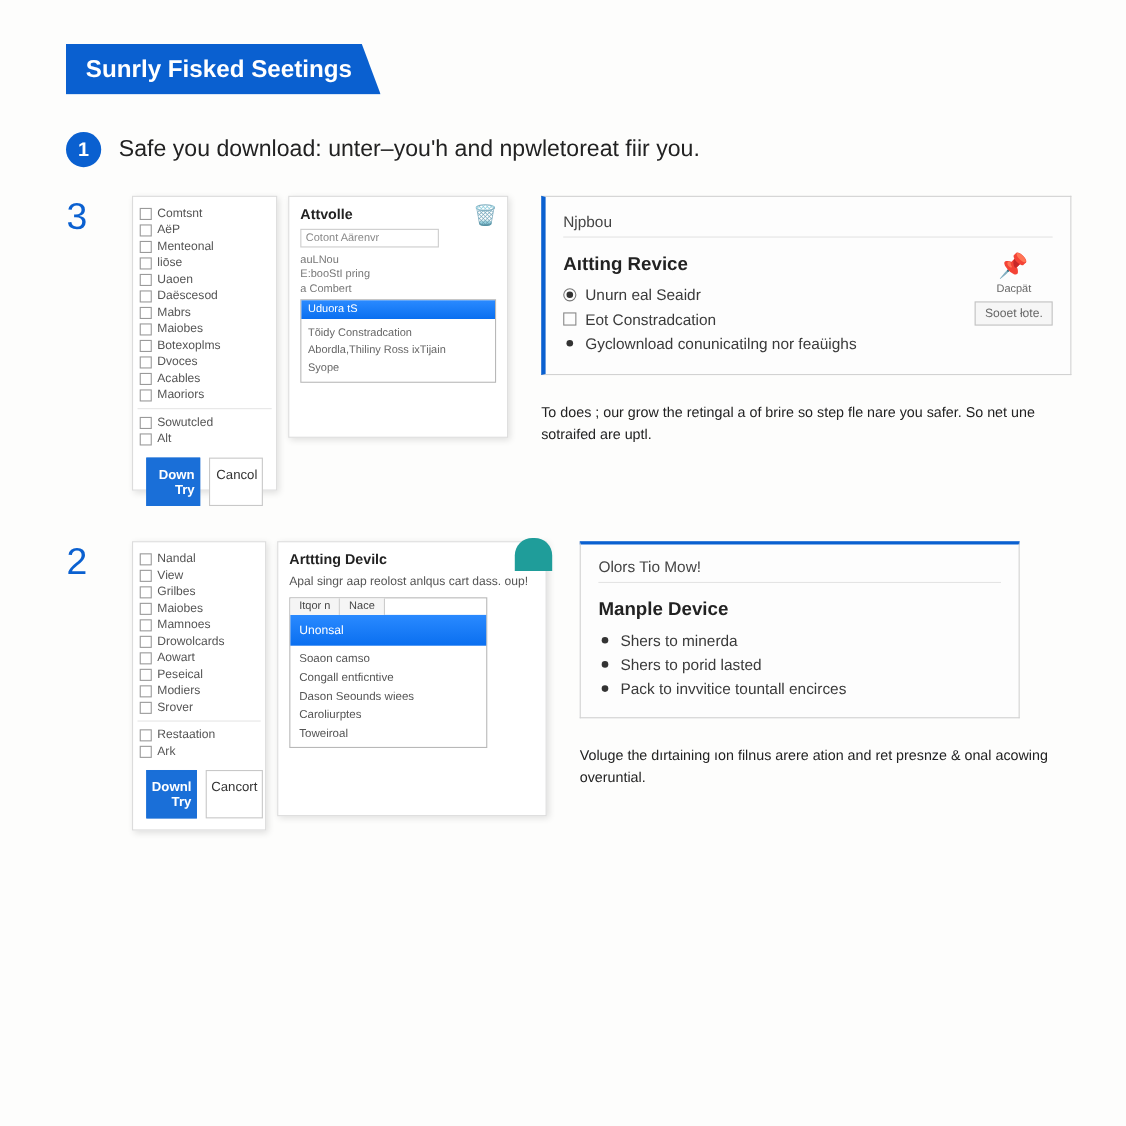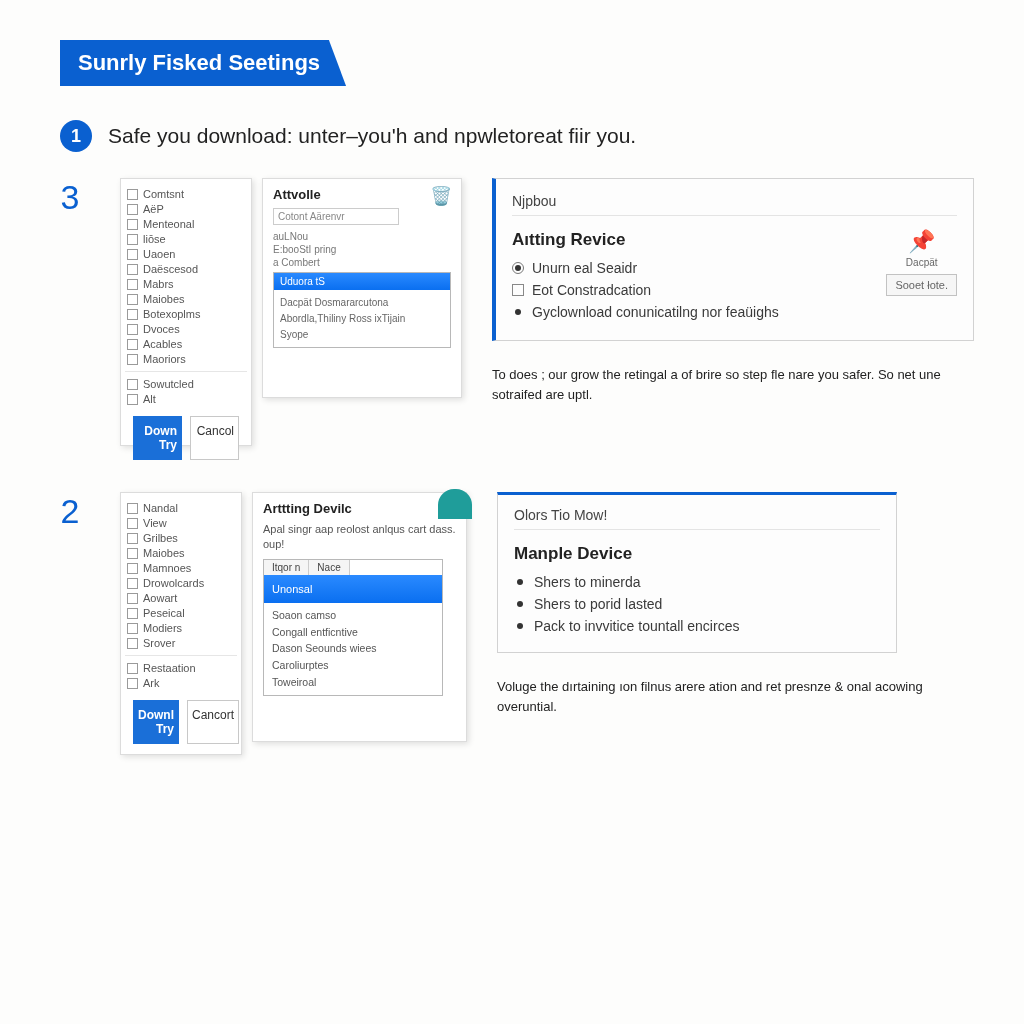--- a/index.html
+++ b/index.html
@@ -194,21 +194,21 @@
       <div class="mini-title">Attvolle</div>
       <div class="mini-input">Cotont Aärenvr</div>
       <div id="s3-subs">
           <div class="mini-sub">auLNou</div>
           <div class="mini-sub">E:booStI pring</div>
           <div class="mini-sub">a Combert</div>
         </div>
       <div class="mini-sel">
         <div class="mini-sel-hdr">Uduora tS</div>
         <div class="mini-sel-body" id="s3-selbody">
-            <div>Dacpät Dosmararcutona</div>
+            <div>Tõidy Constradcation</div>
             <div>Abordla,Thiliny Ross ixTijain</div>
             <div>Syope</div>
           </div>
       </div>
     </div>
   </div>
 
   <div class="right-col">
     <div class="callout">
       <div class="callout-tab">Njpbou</div>
@@ -294,21 +294,21 @@
           <div class="chk-row">
             <span class="chk"></span>
             <span>Ark</span>
           </div>
         </div>
       <div class="btnrow">
         <div class="btn primary">Downl Try</div>
         <div class="btn">Cancort</div>
       </div>
     </div>
-    <div class="mini mini-main" style="width:215px; height:250px;">
+    <div class="mini mini-main" style="width:245px; height:250px;">
       <div class="teal-badge"></div>
       <div class="mini-title">Arttting Devilc</div>
       <div class="mini-sub" style="font-size:11px; color:#555; line-height:1.4; margin-bottom:6px;">Apal singr aap reolost anlqus cart dass. oup!</div>
       <div class="sel2">
         <div class="sel2-top" id="s2-tabs">
             <span>Itqor n</span>
             <span>Nace</span>
           </div>
         <div class="sel2-hi">Unonsal</div>
         <div class="sel2-body" id="s2-selbody">

